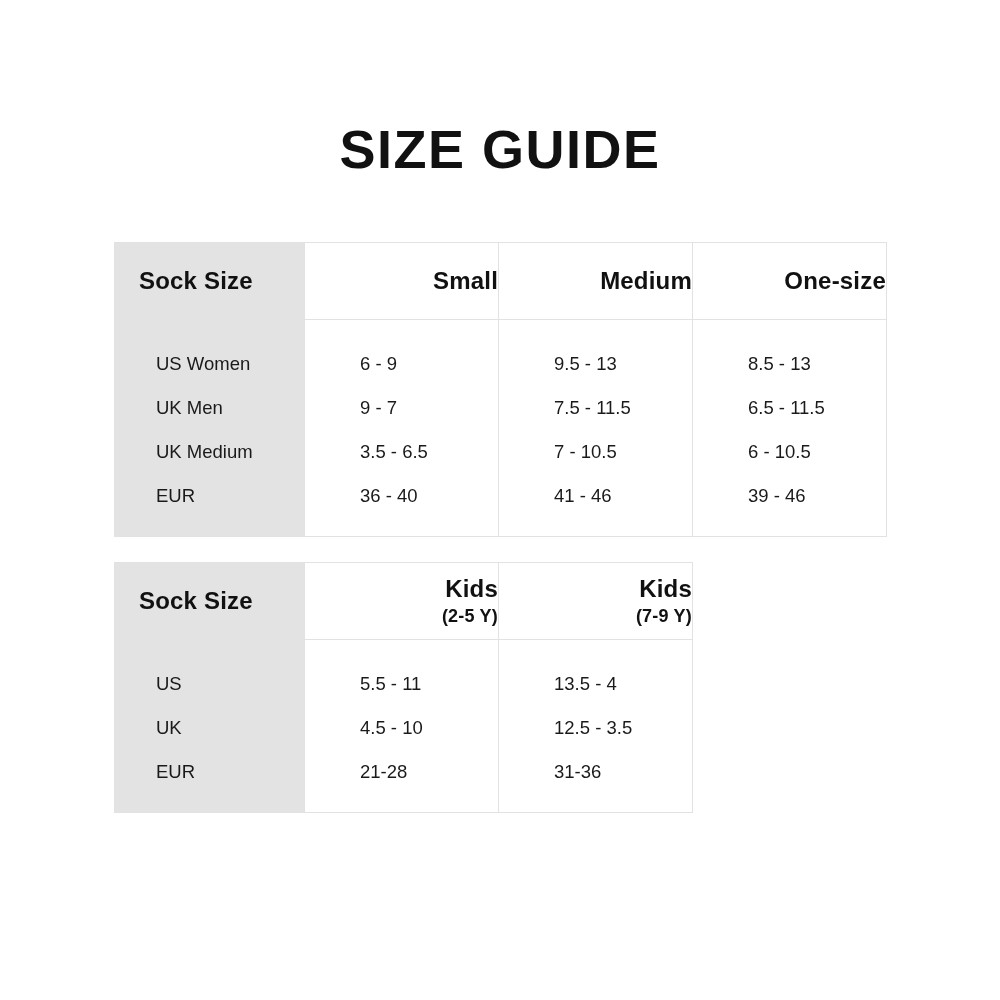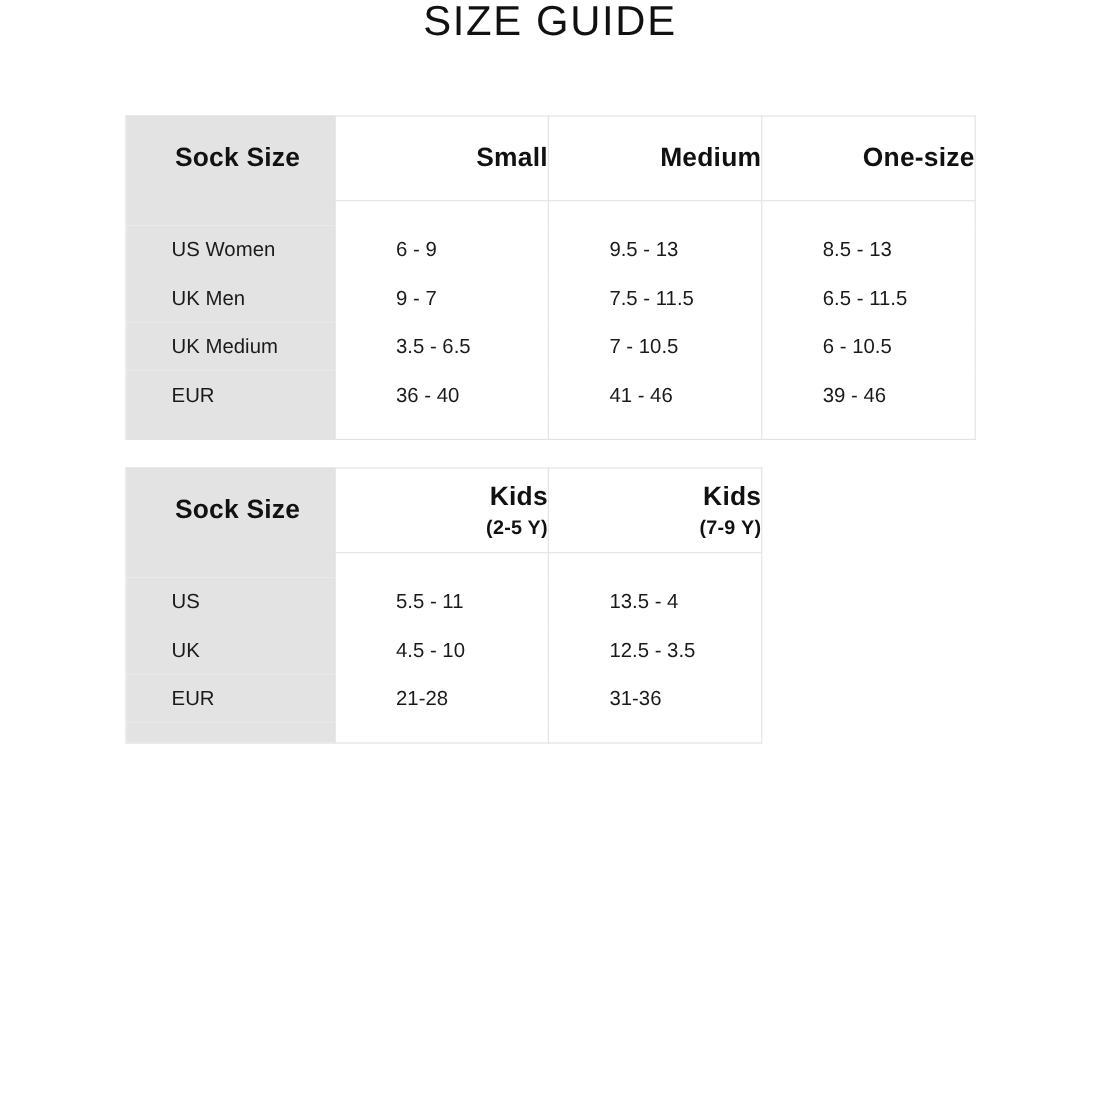--- a/index.html
+++ b/index.html
@@ -17,25 +17,26 @@
   }
   .page {
     width: 1000px;
     height: 1000px;
     box-sizing: border-box;
     padding: 0;
     position: relative;
   }
   .title {
     text-align: center;
-    font-size: 38px;
-    font-weight: normal;
+    font-size: 54px;
+    font-weight: bold;
     letter-spacing: 1.5px;
     color: #111111;
     margin: 0;
+    padding-top: 120px;
     line-height: 1.1;
   }
 
   .table-wrap {
     margin: 0 auto;
     width: 772px;
   }
   table {
     border-collapse: collapse;
     width: 772px;
@@ -59,21 +60,21 @@
   .hdr td {
     height: 76px;
     text-align: right;
     font-size: 24px;
     font-weight: bold;
     color: #111111;
     letter-spacing: 0.2px;
   }
   .hdr td.labelcol {
     text-align: left;
-    padding-left: 44px;
+    padding-left: 24px;
   }
   .hdr .sub {
     display: block;
     font-size: 18px;
     font-weight: bold;
     margin-top: 3px;
     letter-spacing: 0.2px;
   }
 
   

